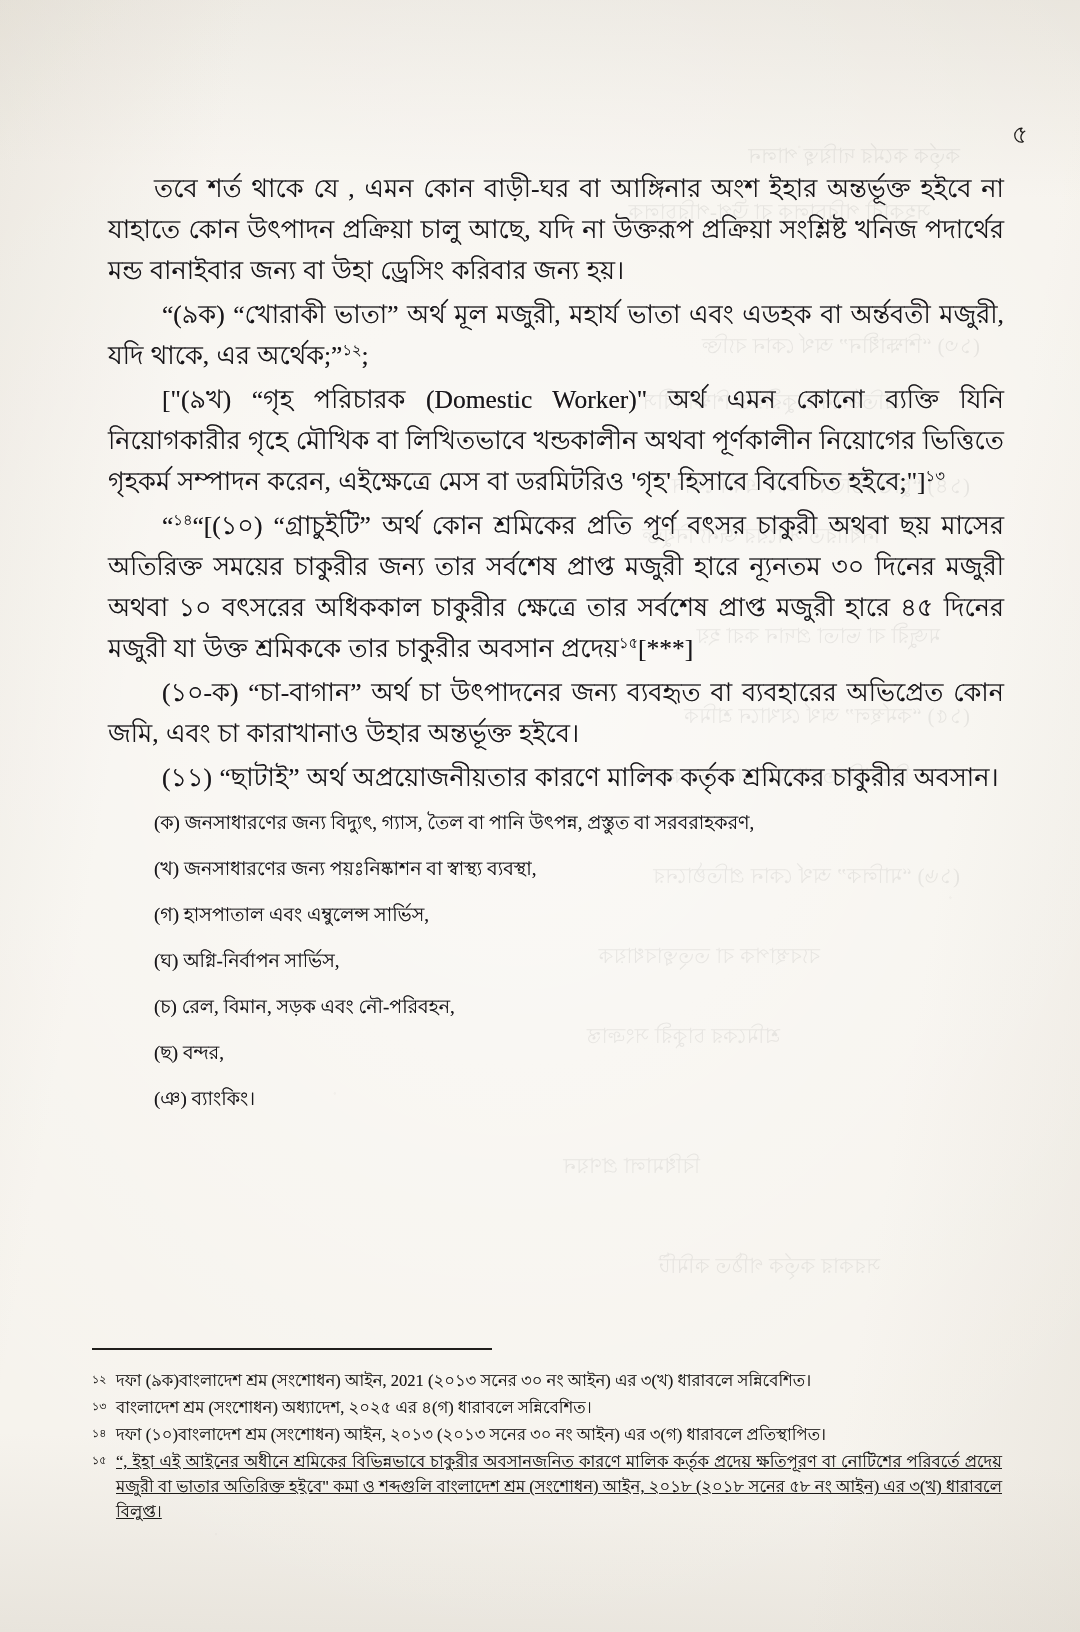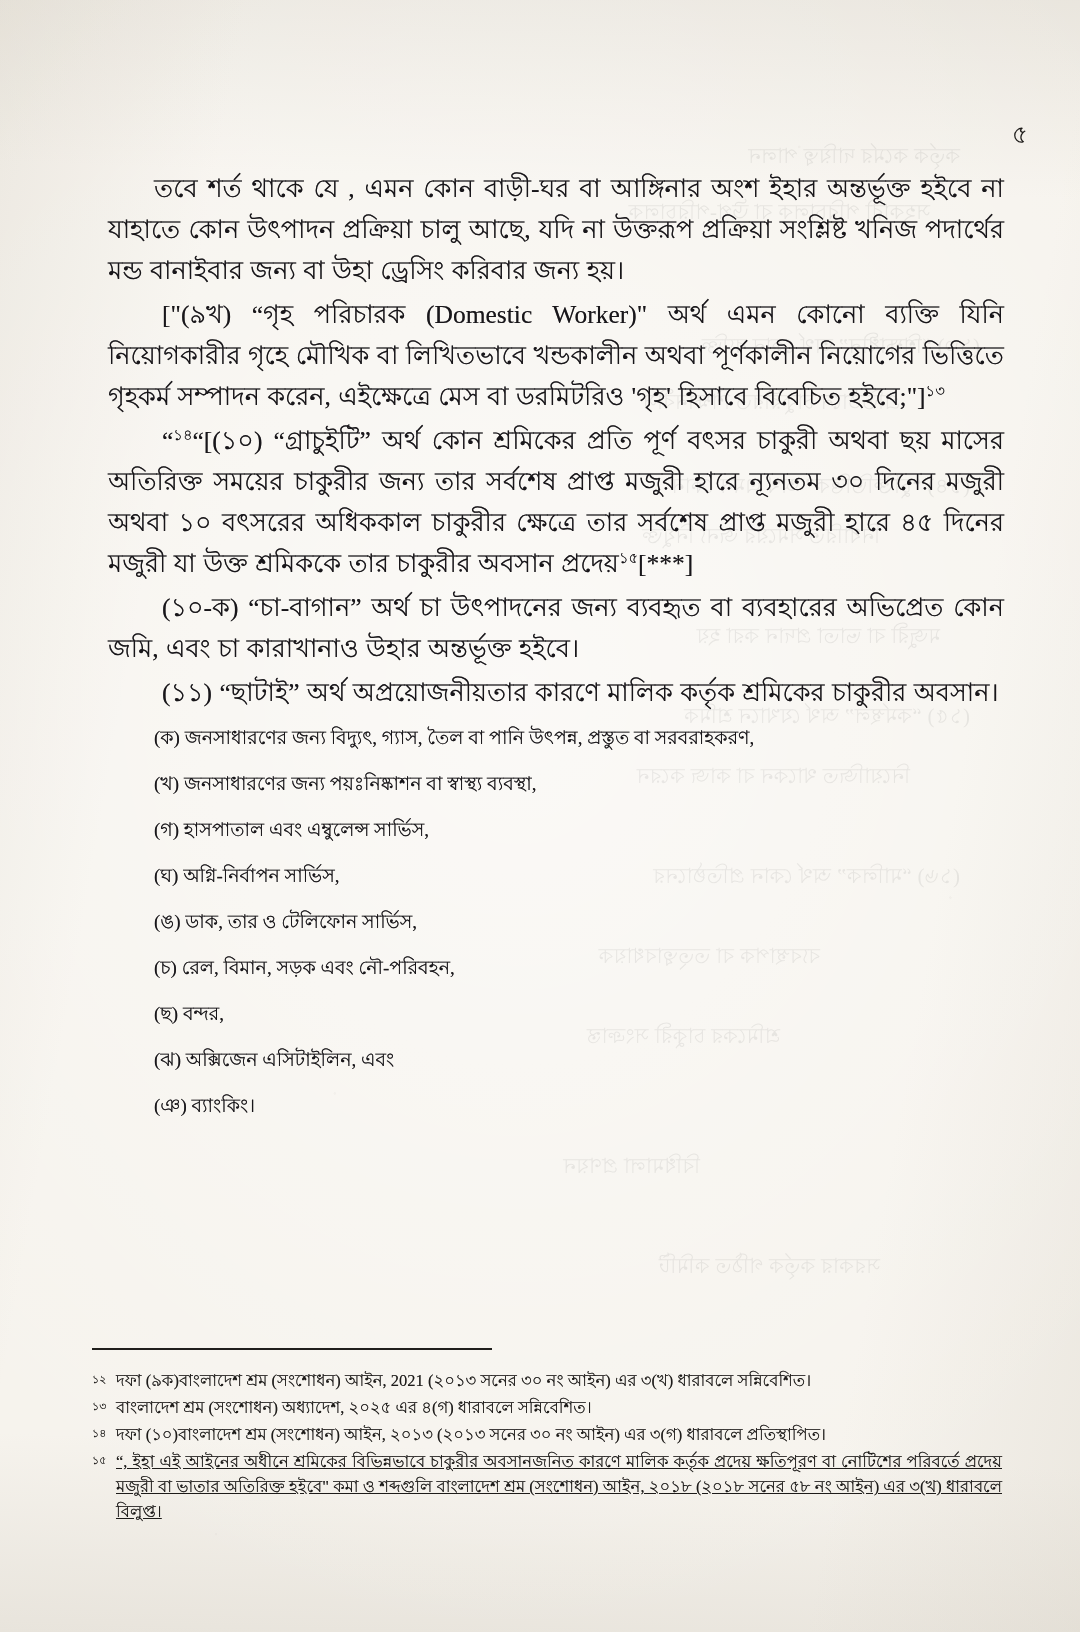--- a/index.html
+++ b/index.html
@@ -167,39 +167,38 @@
       <div class="bline" style="top: 1150px; left: 380px;">বিধিমালা প্রণয়ন</div>
       <div class="bline" style="top: 1250px; left: 200px;">সরকার কর্তৃক গঠিত কমিটি</div>
     </div>
 
   <div class="folio">৫</div>
 
   <div class="body-block">
 
     <p class="para ind">তবে শর্ত থাকে যে , এমন কোন বাড়ী-ঘর বা আঙ্গিনার অংশ ইহার অন্তর্ভূক্ত হইবে না যাহাতে কোন উৎপাদন প্রক্রিয়া চালু আছে, যদি না উক্তরূপ প্রক্রিয়া সংশ্লিষ্ট খনিজ পদার্থের মন্ড বানাইবার জন্য বা উহা ড্রেসিং করিবার জন্য হয়।</p>
 
+    <p class="para ind-lg"><span>“(৯ক) “খোরাকী ভাতা” অর্থ মূল মজুরী, মহার্য ভাতা এবং এডহক বা অর্ন্তবতী মজুরী, যদি থাকে, এর অর্থেক;”</span><sup class="fn">১২</sup><span>;</span></p>
 
     <p class="para ind-lg"><span>["(৯খ)  “গৃহ  পরিচারক  (Domestic  Worker)"  অর্থ  এমন  কোনো  ব্যক্তি  যিনি নিয়োগকারীর গৃহে মৌখিক বা লিখিতভাবে খন্ডকালীন অথবা পূর্ণকালীন নিয়োগের ভিত্তিতে গৃহকর্ম সম্পাদন করেন, এইক্ষেত্রে মেস বা ডরমিটরিও 'গৃহ' হিসাবে বিবেচিত হইবে;"]</span><sup class="fn">১৩</sup></p>
 
     <p class="para ind-lg"><span>“</span><sup class="fn">১৪</sup><span>“[(১০) “গ্রাচুইটি” অর্থ কোন শ্রমিকের প্রতি পূর্ণ বৎসর চাকুরী অথবা ছয় মাসের অতিরিক্ত সময়ের চাকুরীর জন্য তার সর্বশেষ প্রাপ্ত মজুরী হারে ন্যূনতম ৩০ দিনের মজুরী অথবা ১০ বৎসরের অধিককাল চাকুরীর ক্ষেত্রে তার সর্বশেষ প্রাপ্ত মজুরী হারে ৪৫ দিনের মজুরী যা উক্ত শ্রমিককে তার চাকুরীর অবসান প্রদেয়</span><sup class="fn">১৫</sup><span>[***]</span></p>
 
     <p class="para ind-lg">(১০-ক)  “চা-বাগান” অর্থ চা উৎপাদনের জন্য ব্যবহৃত বা ব্যবহারের অভিপ্রেত কোন জমি, এবং চা কারাখানাও উহার অন্তর্ভূক্ত হইবে।</p>
 
     <p class="para ind-lg">(১১) “ছাটাই” অর্থ অপ্রয়োজনীয়তার কারণে মালিক কর্তৃক শ্রমিকের চাকুরীর অবসান।</p>
 
 
     <ul class="clause-list">
       <li class="clause"><span>(ক)</span> <span>জনসাধারণের জন্য বিদ্যুৎ, গ্যাস, তৈল বা পানি উৎপন্ন, প্রস্তুত বা সরবরাহকরণ,</span></li>
       <li class="clause"><span>(খ)</span> <span>জনসাধারণের জন্য পয়ঃনিষ্কাশন বা স্বাস্থ্য ব্যবস্থা,</span></li>
       <li class="clause"><span>(গ)</span> <span>হাসপাতাল এবং এম্বুলেন্স সার্ভিস,</span></li>
       <li class="clause"><span>(ঘ)</span> <span>অগ্নি-নির্বাপন সার্ভিস,</span></li>
-      <li class="clause"><span>(ঙ)</span> <span>ডাক, তার ও টেলিফোন সার্ভিস,</span></li>
       <li class="clause"><span>(চ)</span> <span>রেল, বিমান, সড়ক এবং নৌ-পরিবহন,</span></li>
       <li class="clause"><span>(ছ)</span> <span>বন্দর,</span></li>
-      <li class="clause"><span>(ঝ)</span> <span>অক্সিজেন এসিটাইলিন, এবং</span></li>
       <li class="clause"><span>(ঞ)</span> <span>ব্যাংকিং।</span></li>
     </ul>
 
   </div>
 
   <div class="fn-rule"></div>
 
   <div class="footnotes">
     <div class="fnote">
       <span class="fn-num">১২</span>

